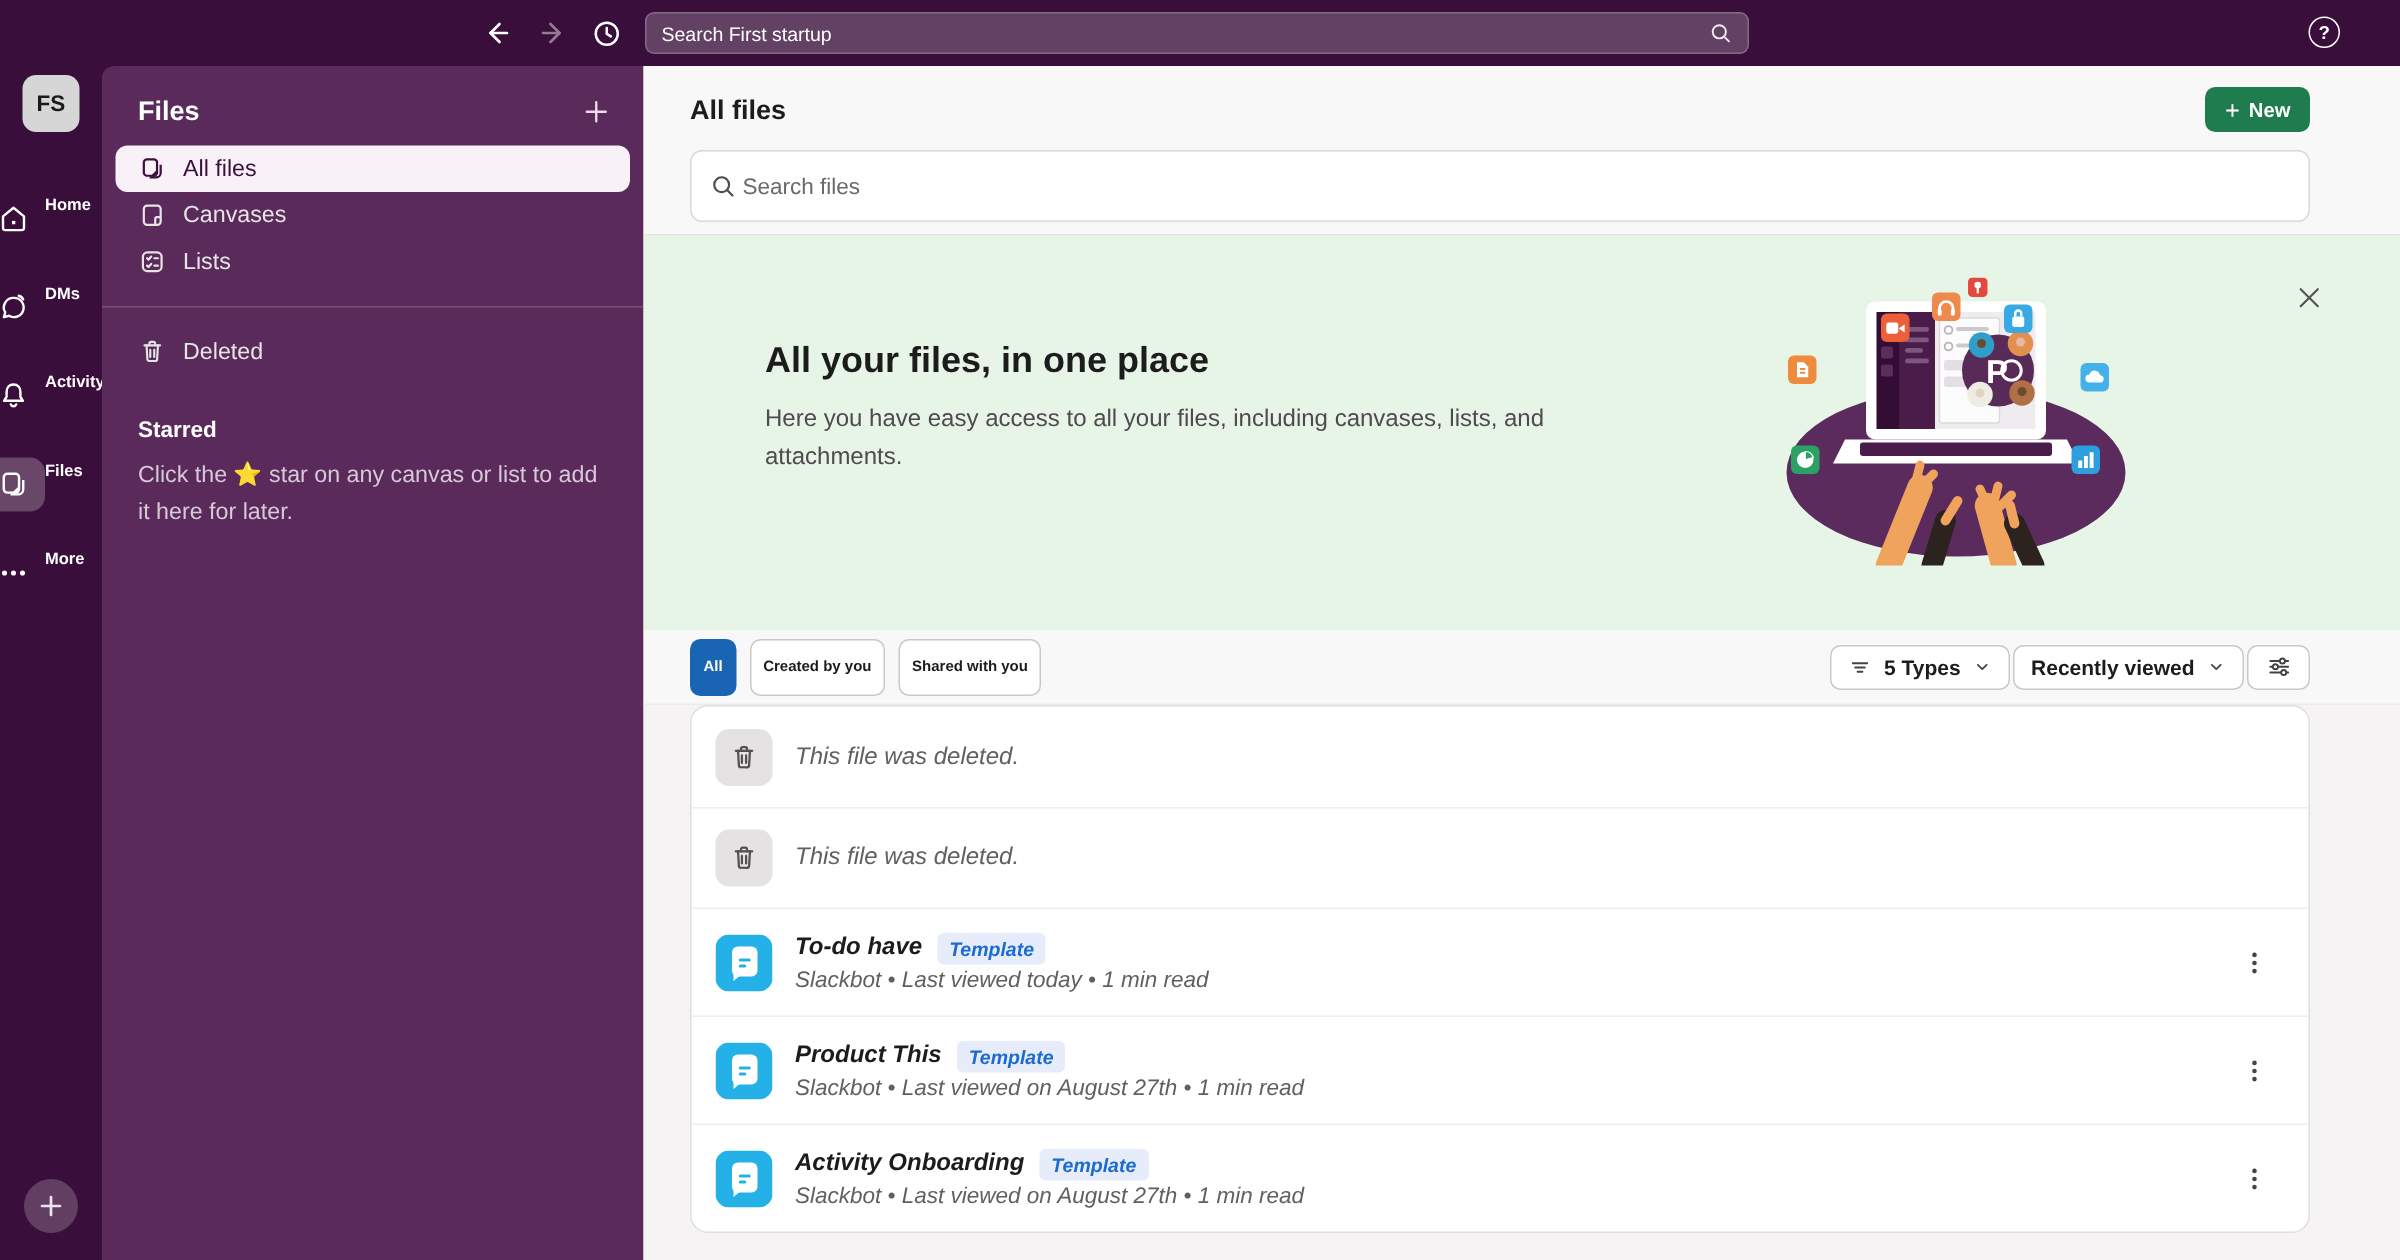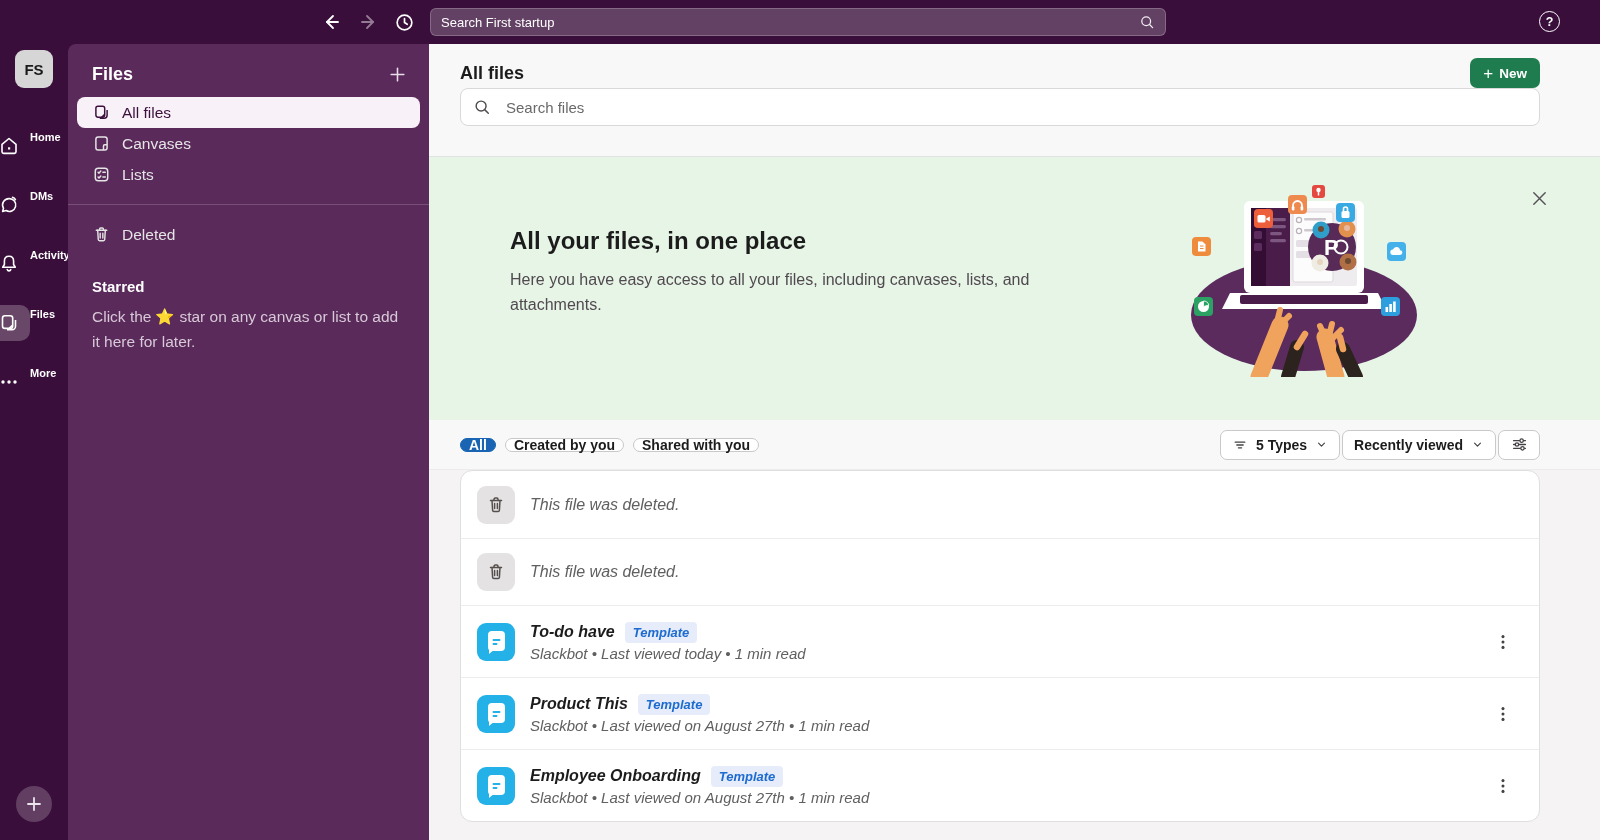--- a/index.html
+++ b/index.html
@@ -42,34 +42,34 @@
   .sb-starred-heading { color:#fff; font-size:15px; font-weight:800; margin-bottom:10px; }
   .sb-hint { color:#d8c9d8; font-size:15.5px; line-height:1.6; }
 
   
   .main { flex:1; min-width:0; display:flex; flex-direction:column; background:#f8f8f8; }
   .main-top { height:113px; padding:14px 60px 0 31px; background:#f8f8f8; border-bottom:1px solid #e2e2e2; }
   .mt-row { display:flex; align-items:center; justify-content:space-between; height:30px; }
   .mt-title { font-size:18px; font-weight:800; color:#1d1c1d; }
   .new-btn { height:30px; padding:0 13px; background:#1e7c4f; border:none; border-radius:7px; color:#fff; font-size:13.5px; font-weight:700; display:flex; align-items:center; gap:6px; cursor:pointer; font-family:inherit; }
   .new-btn .plus { font-size:17px; font-weight:400; line-height:1; }
-  .files-search { margin-top:0; height:38px; background:#fff; border:1px solid #d9d9d9; border-radius:8px; display:flex; align-items:center; gap:15px; padding:0 12px; }
+  .files-search { margin-top:12px; height:48px; background:#fff; border:1px solid #d9d9d9; border-radius:8px; display:flex; align-items:center; gap:4px; padding:0 12px; }
   .files-search input { flex:1; border:none; outline:none; background:transparent; font-size:15px; color:#1d1c1d; font-family:inherit; }
   .files-search input::placeholder { color:#696969; }
 
   
   .banner { position:relative; height:263px; background:#e7f5e7; padding:70px 0 0 81px; }
   .banner-title { font-size:24px; font-weight:800; color:#1d1c1d; }
   .banner-desc { margin-top:13px; max-width:545px; font-size:16px; line-height:1.55; color:#50494f; }
   .banner-illo { position:absolute; top:28px; right:176px; width:240px; height:192px; }
   .banner-close { position:absolute; top:30px; right:50px; width:22px; height:22px; color:#565156; display:flex; align-items:center; justify-content:center; cursor:pointer; }
 
   
   .filter-row { height:50px; background:#f8f8f8; border-bottom:1px solid #ececec; display:flex; align-items:center; padding:0 60px 0 31px; }
-  .tab { height:14px; padding:0 8px; margin-right:9px; border:1px solid #c9c9c9; background:#fff; border-radius:7px; font-size:14px; font-weight:700; color:#1d1c1d; display:flex; align-items:center; cursor:pointer; font-family:inherit; }
+  .tab { height:38px; padding:0 8px; margin-right:9px; border:1px solid #c9c9c9; background:#fff; border-radius:7px; font-size:10px; font-weight:700; color:#1d1c1d; display:flex; align-items:center; cursor:pointer; font-family:inherit; }
   .tab.active { background:#1a65b3; border-color:#1a65b3; color:#fff; }
   .fr-right { margin-left:auto; display:flex; align-items:flex-end; gap:2px; }
   .pill-btn { height:30px; padding:0 11px; border:1px solid #c9c9c9; background:#fff; border-radius:7px; font-size:14px; font-weight:700; color:#1d1c1d; display:flex; align-items:center; gap:8px; cursor:pointer; font-family:inherit; }
   .icon-btn { width:42px; height:30px; border:1px solid #c9c9c9; background:#fff; border-radius:7px; display:flex; align-items:center; justify-content:center; cursor:pointer; }
 
   
   .list-area { flex:1; background:#f5f3f3; padding:0 60px 0 31px;font-style:italic; }
   .files-card { background:#fff; border:1px solid #e0dede; border-radius:12px; overflow:hidden; }
   .file-row { display:flex; align-items:center; padding:0 26px 0 16px; border-top:1px solid #ececec; cursor:pointer; }
   .file-row:first-child { border-top:none; }
@@ -478,21 +478,21 @@
               <svg width="38" height="38" viewBox="0 0 38 38">
                   <rect width="38" height="38" rx="9" fill="#24b1e8"></rect>
                   <rect x="11" y="8" width="17" height="20" rx="4" fill="#fff"></rect>
                   <path d="M12 26 L12 31 L18 26 Z" fill="#fff"></path>
                   <rect x="15.5" y="16" width="8" height="2" rx="1" fill="#24b1e8"></rect>
                   <rect x="15.5" y="20" width="5" height="2" rx="1" fill="#24b1e8"></rect>
                 </svg>
             </div>
             <div>
               <div class="row-title-line">
-                <span class="row-title">Employee Onboarding</span>
+                <span class="row-title">Activity Onboarding</span>
                 <span class="badge">Template</span>
               </div>
               <div class="row-meta">Slackbot • Last viewed on August 27th • 1 min read</div>
             </div>
             <div class="kebab">
               <svg width="18" height="20" viewBox="0 0 20 20" fill="currentColor">
                   <circle cx="10" cy="4" r="1.7"></circle>
                   <circle cx="10" cy="10" r="1.7"></circle>
                   <circle cx="10" cy="16" r="1.7"></circle>
                 </svg>

